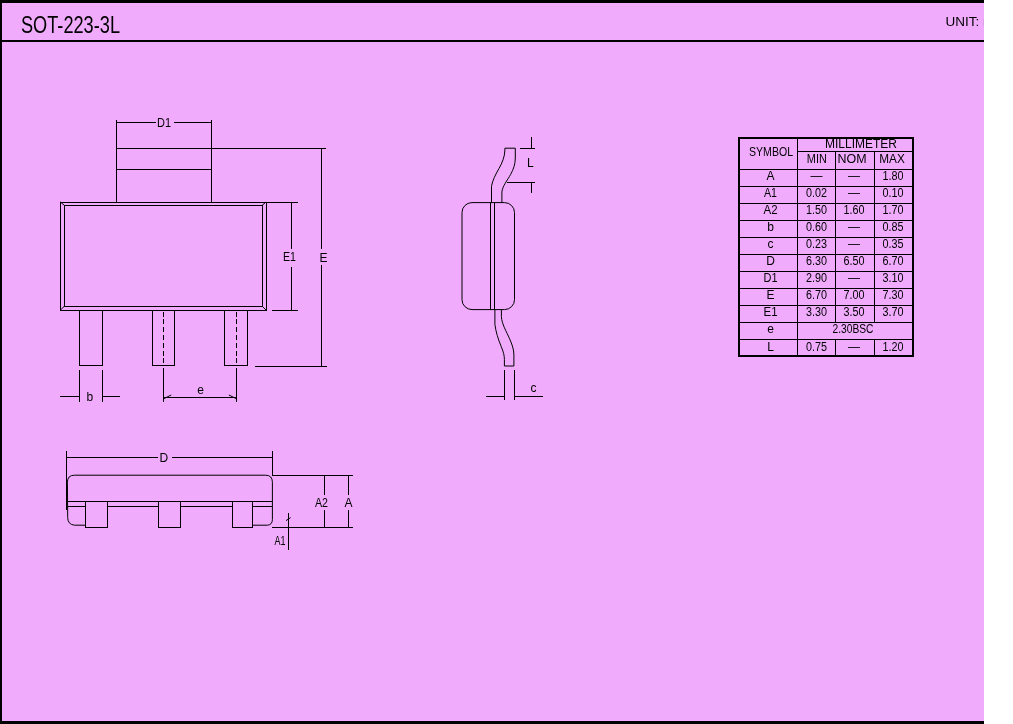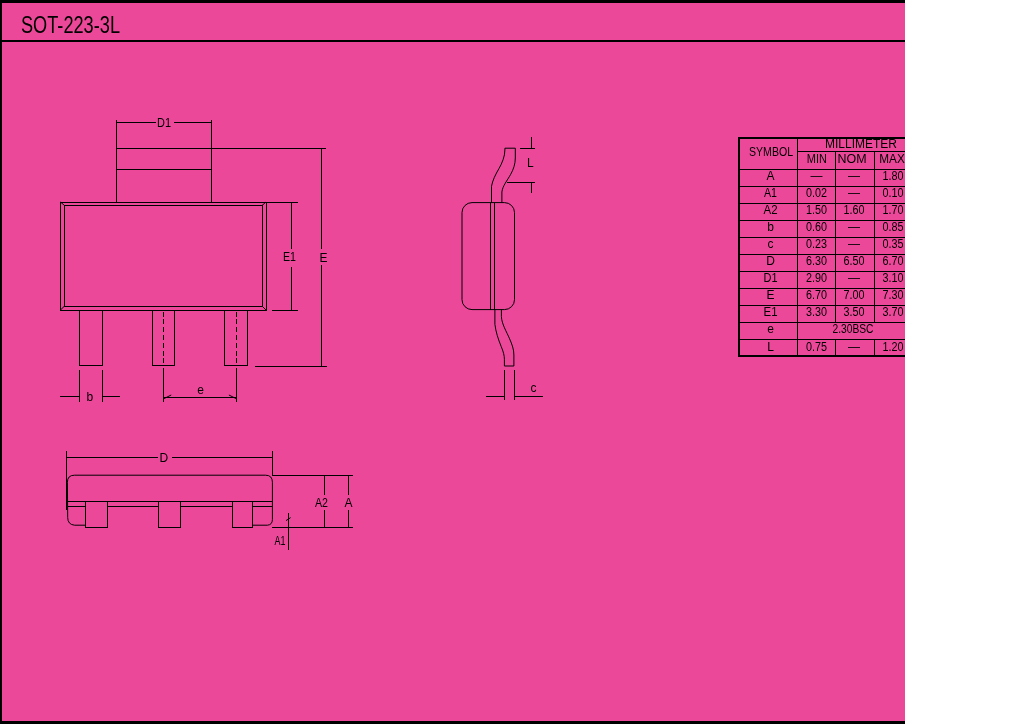--- a/index.html
+++ b/index.html
@@ -1,16 +1,16 @@
 <!DOCTYPE html>
 <html><head>
 <meta charset="utf-8">
 <style>
 html,body{margin:0;padding:0;background:#fff;}
-#page{position:relative;width:905px;height:724px;background:#ec4899;overflow:hidden;}
+#page{position:relative;width:984px;height:724px;background:#f0abfc;overflow:hidden;}
 svg{position:absolute;left:0;top:0;}
 text{font-family:"Liberation Sans",sans-serif;fill:#000;stroke:none;}
 .ln{stroke:#000;stroke-width:1;fill:none;shape-rendering:crispEdges;}
 .cv{stroke:#000;stroke-width:1;fill:none;}
 .thk{stroke:#000;stroke-width:2;fill:none;shape-rendering:crispEdges;}
 .t12{font-size:12px;}
 </style>
 </head>
 <body>
 <div id="page">

